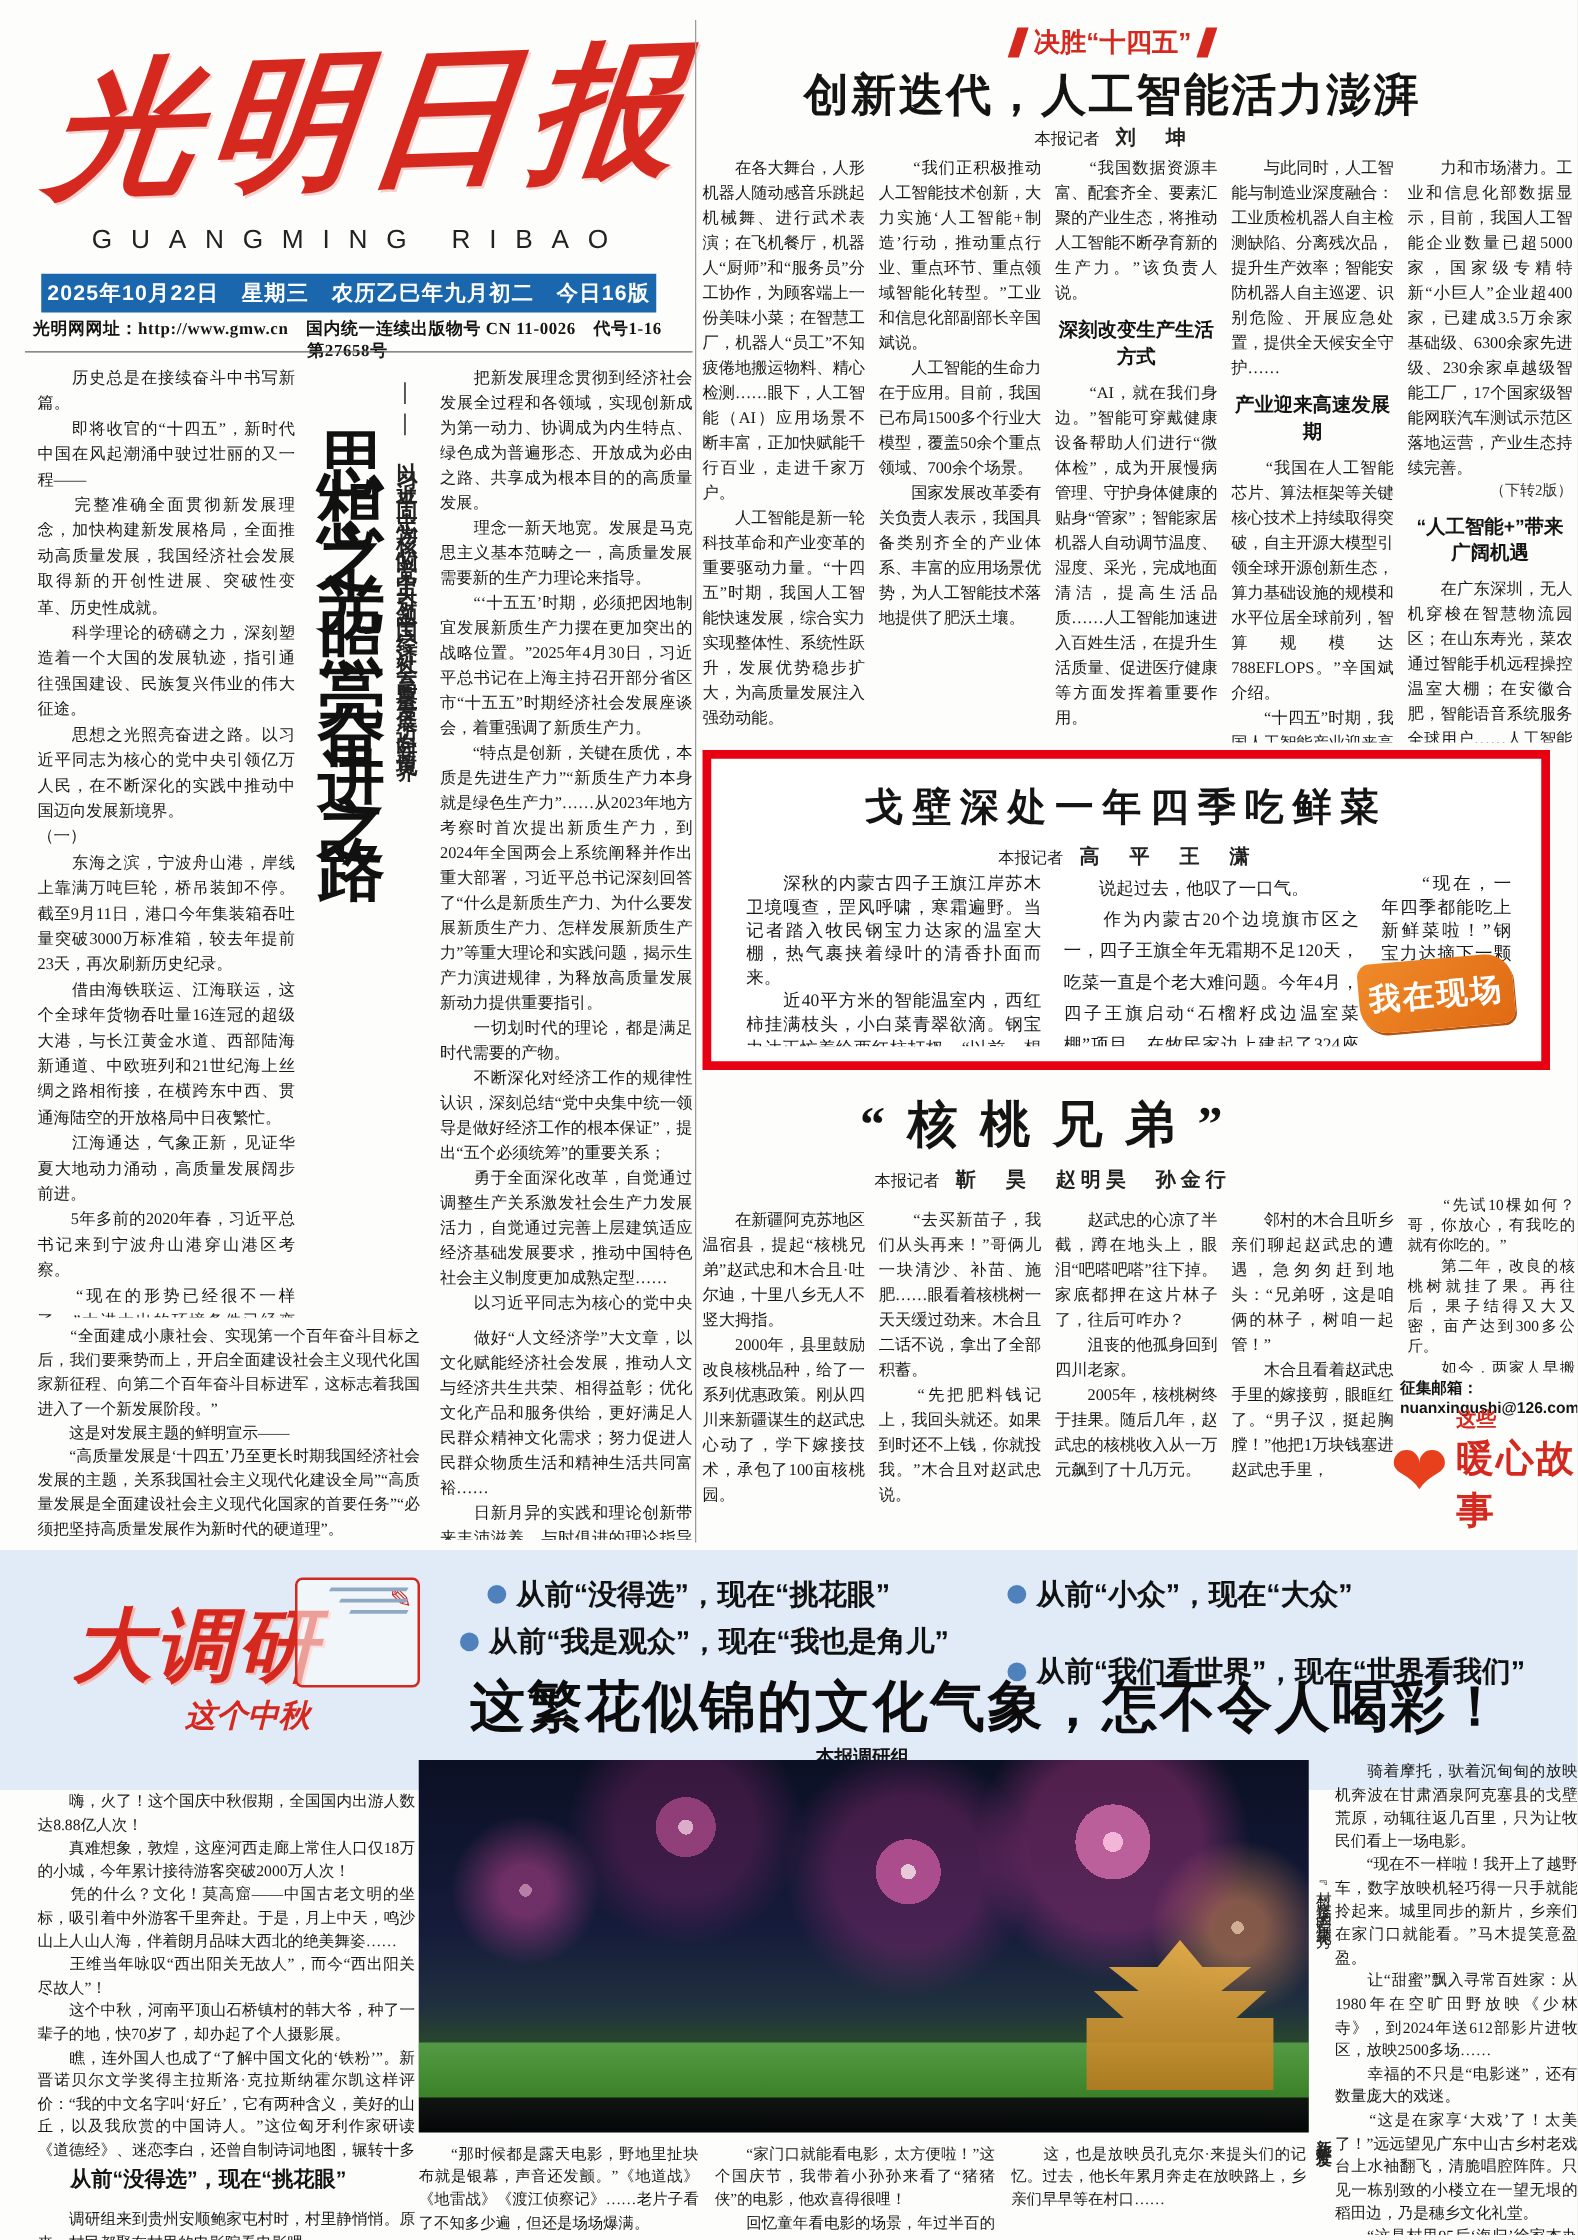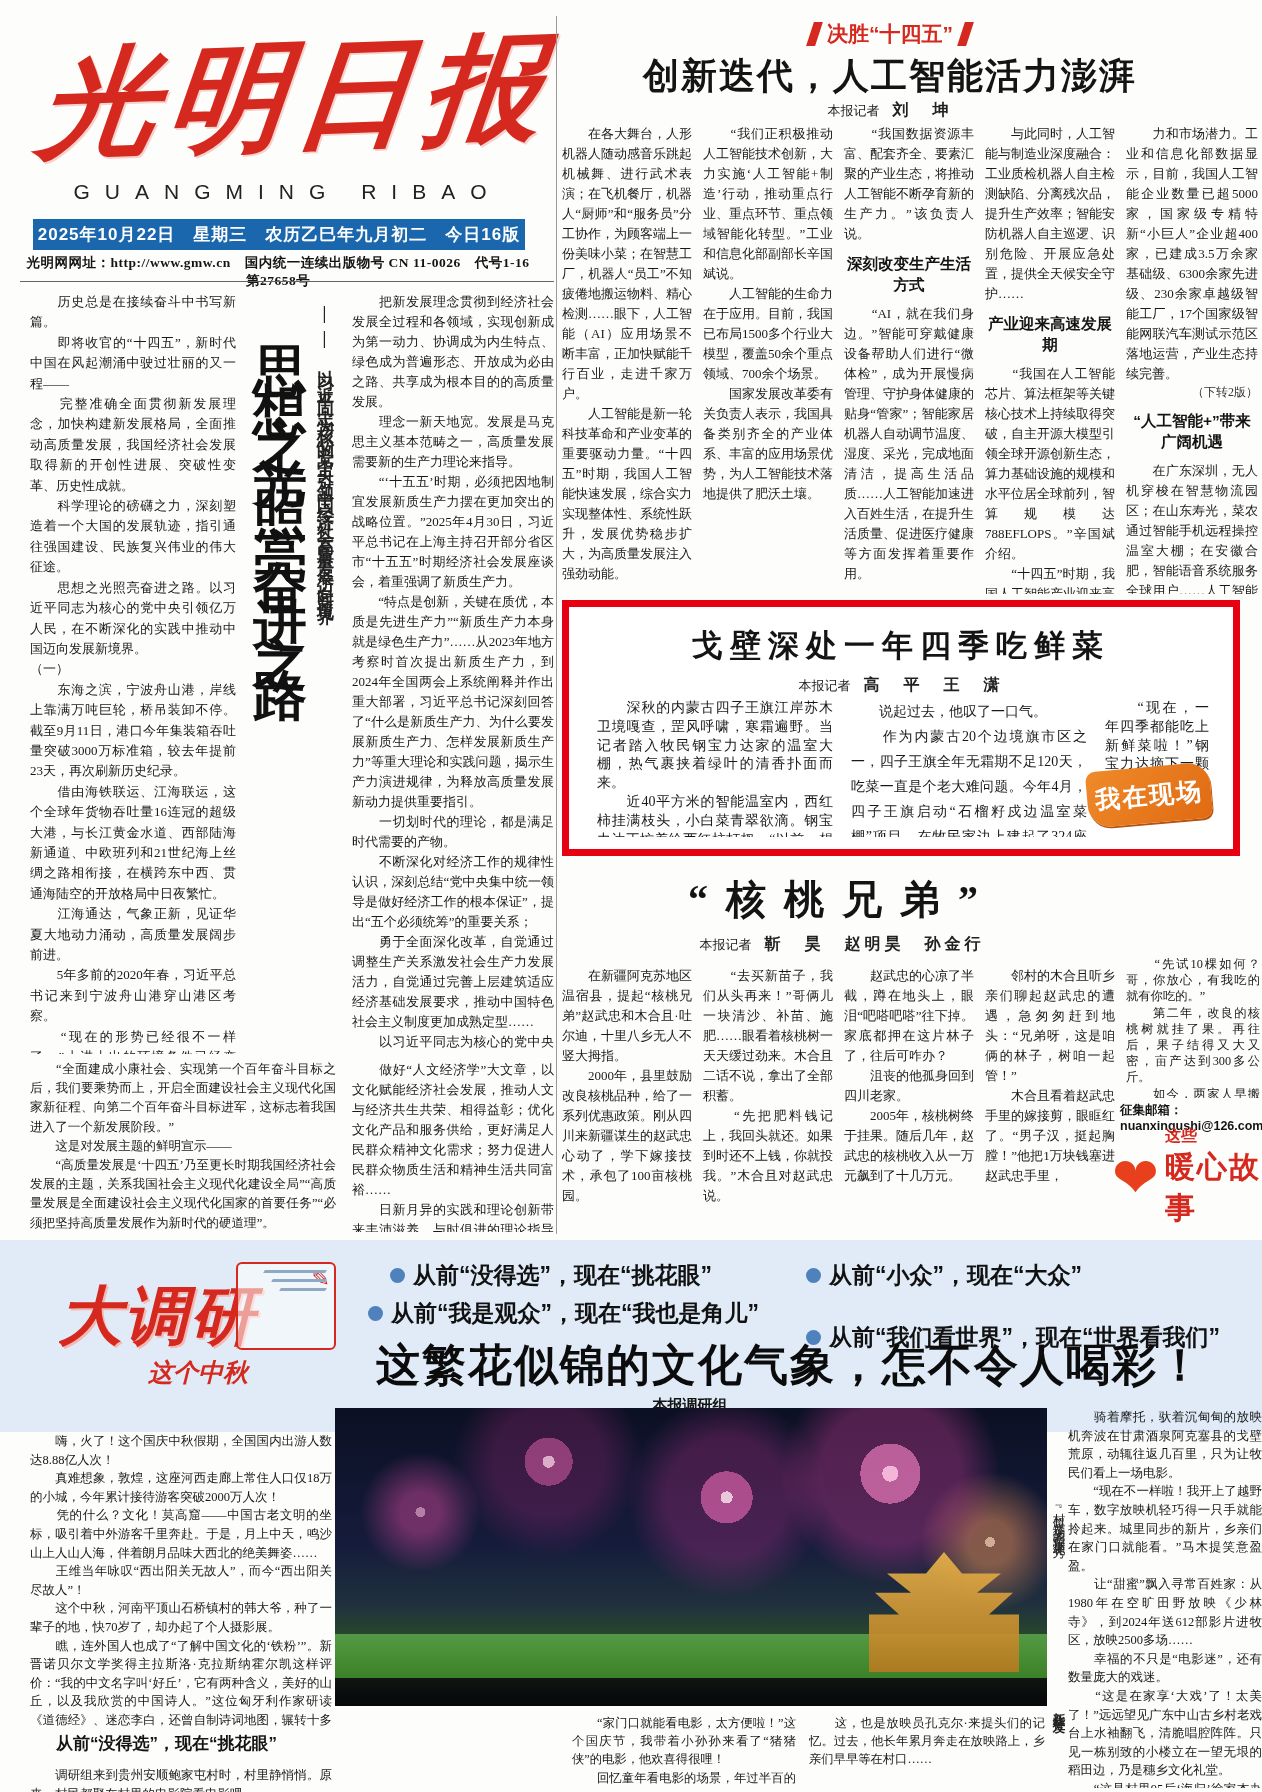--- a/index.html
+++ b/index.html
@@ -232,20 +232,21 @@
   <div class="abs body-col small-col" style="left:30px;top:1756px;width:302px;height:34px;margin-top:10px;">　　调研组来到贵州安顺鲍家屯村时，村里静悄悄。原来，村民都聚在村里的电影院看电影哩。</div>
 
   <div class="abs photo" style="left:335px;top:1408px;width:712px;height:298px;">
     <div class="fieldglow"></div>
     <div class="pagoda"></div>
     <div class="crowd"></div>
   </div>
   <div class="abs vcap" style="left:1050px;top:1500px;height:210px;">『村超』赛场上的音乐烟花秀。</div>
   <div class="abs vcap" style="left:1050px;top:1702px;height:70px;font-weight:bold;">新华社发</div>
 
+  <div class="abs body-col caption-col" style="left:335px;top:1714px;width:224px;height:74px;">　　“那时候都是露天电影，野地里扯块布就是银幕，声音还发颤。”《地道战》《地雷战》《渡江侦察记》……老片子看了不知多少遍，但还是场场爆满。</div>
   <div class="abs body-col caption-col" style="left:572px;top:1714px;width:224px;height:74px;">　　“家门口就能看电影，太方便啦！”这个国庆节，我带着小孙孙来看了“猪猪侠”的电影，他欢喜得很哩！
 　　回忆童年看电影的场景，年过半百的田晓芝脸上绽出了笑容：</div>
   <div class="abs body-col caption-col" style="left:809px;top:1714px;width:236px;height:74px;">　　这，也是放映员孔克尔·来提头们的记忆。过去，他长年累月奔走在放映路上，乡亲们早早等在村口……</div>
 
   <div class="abs body-col small-col" style="left:1068px;top:1408px;width:194px;height:380px;">　　骑着摩托，驮着沉甸甸的放映机奔波在甘肃酒泉阿克塞县的戈壁荒原，动辄往返几百里，只为让牧民们看上一场电影。
 　　“现在不一样啦！我开上了越野车，数字放映机轻巧得一只手就能拎起来。城里同步的新片，乡亲们在家门口就能看。”马木提笑意盈盈。
 　　让“甜蜜”飘入寻常百姓家：从1980年在空旷田野放映《少林寺》，到2024年送612部影片进牧区，放映2500多场……
 　　幸福的不只是“电影迷”，还有数量庞大的戏迷。
 　　“这是在家享‘大戏’了！太美了！”远远望见广东中山古乡村老戏台上水袖翻飞，清脆唱腔阵阵。只见一栋别致的小楼立在一望无垠的稻田边，乃是穗乡文化礼堂。
 　　“这是村里95后‘海归’徐家杰办的小剧场。”5000多个唱段，今年他已经唱了300多场……

